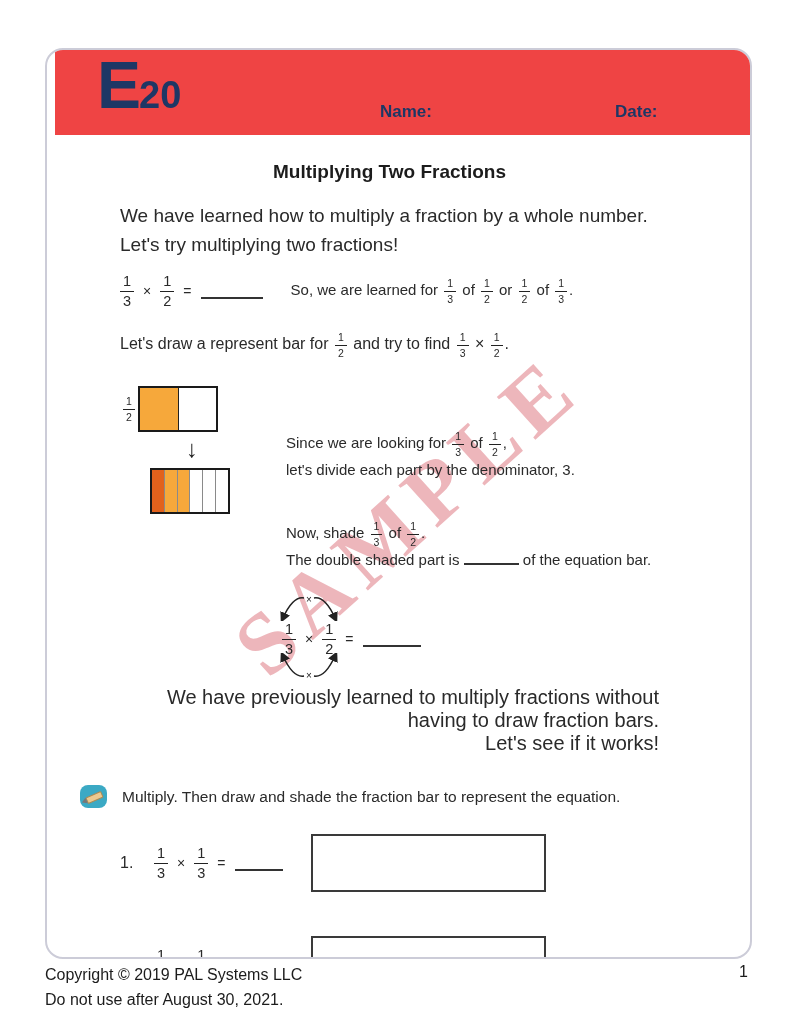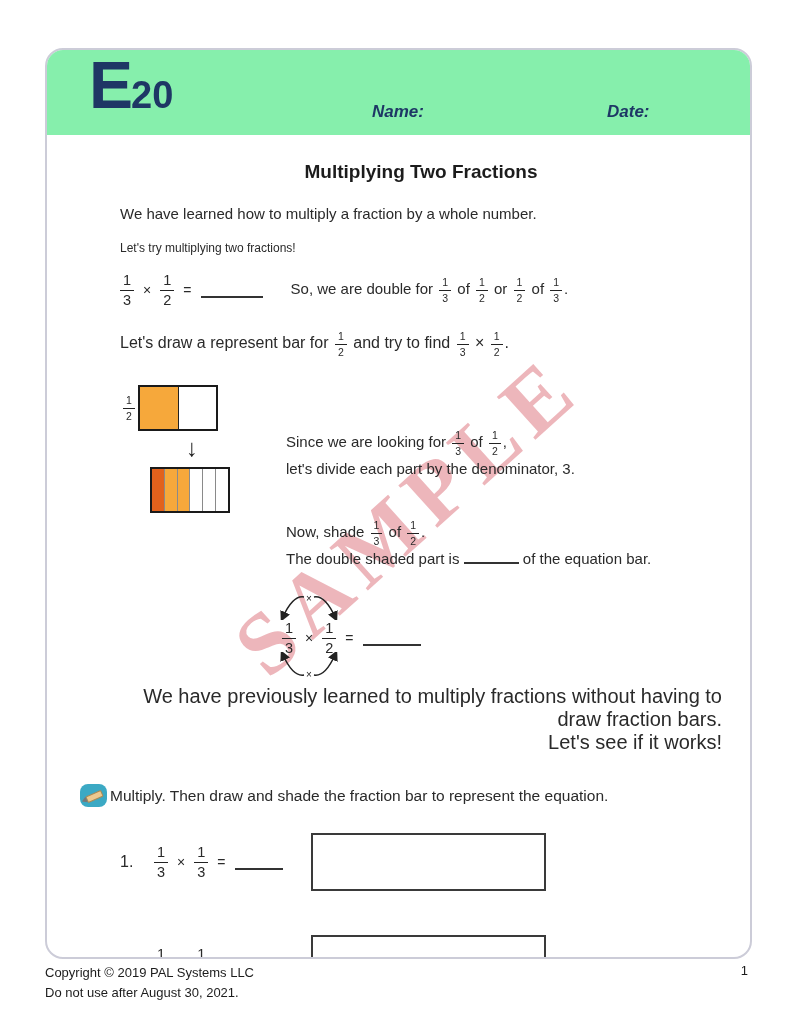--- a/index.html
+++ b/index.html
@@ -4,33 +4,33 @@
 <style>
   html,body{margin:0;padding:0;background:#fff;}
   body{width:791px;height:1024px;position:relative;font-family:"Liberation Sans",sans-serif;color:#2a2a2a;overflow:hidden;}
 
   .card{position:absolute;left:45px;top:48px;width:703px;height:907px;border:2px solid #ccccd8;border-radius:18px;background:#fff;overflow:hidden;}
 
   .wm{position:absolute;left:120px;top:415px;width:480px;text-align:center;z-index:0;
       font-family:"Liberation Serif","DejaVu Serif",serif;font-size:88px;letter-spacing:10px;font-weight:bold;
       color:rgba(222,122,132,0.55);transform:rotate(-42deg);pointer-events:none;}
 
-  .hdr{position:relative;z-index:1;height:85px;background:#86efac;}
+  .hdr{position:relative;z-index:1;height:85px;background:#ef4444;margin-left:8px;}
   .e-badge{position:absolute;left:42px;top:2px;color:#1e3765;font-weight:bold;line-height:1;}
   .e-letter{font-size:66px;letter-spacing:-2px;}
   .e-number{font-size:38px;}
-  .hdr-label{position:absolute;bottom:13px;font-size:17px;font-weight:bold;color:#1e3765;font-style:italic;}
+  .hdr-label{position:absolute;bottom:13px;font-size:17px;font-weight:bold;color:#1e3765;}
   .name-label{left:325px;}
   .date-label{left:560px;}
 
-  .content{position:relative;z-index:1;padding:26px 28px 0 73px;}
+  .content{position:relative;z-index:1;padding:26px 91px 0 73px;}
 
   .title{text-align:center;font-size:19px;font-weight:bold;color:#1c1c1c;margin-bottom:22px;}
-  .p1{font-size:15px;margin-bottom:19px;}
-  .p2{font-size:12px;margin-bottom:18px;}
+  .p1{font-size:19px;margin-bottom:7px;}
+  .p2{font-size:19px;margin-bottom:18px;}
 
   .frac{display:inline-flex;flex-direction:column;align-items:center;line-height:1;vertical-align:middle;}
   .frac .num{padding:0 3px 2px;border-bottom:1.4px solid #222;}
   .frac .den{padding:2px 3px 0;}
   .frac.sm{font-size:10.5px;margin:0 2px;}
   .frac.lg{font-size:14.5px;}
 
   .blank{display:inline-block;border-bottom:2px solid #333;vertical-align:baseline;}
   .w62{width:62px;height:14px;}
   .w55{width:55px;height:12px;}
@@ -57,31 +57,31 @@
   .texts-col{flex:1;padding-top:4px;font-size:15px;line-height:25px;margin-top:40px;}
   .texts-col .block2{margin-top:38px;}
 
   .arc-eq{margin:48px 0 30px 162px;width:max-content;position:relative;}
   .arc-svg{position:absolute;left:-6px;}
   .arc-top{top:-27px;}
   .arc-bot{bottom:-25px;}
 
   .outro{font-size:20px;line-height:23px;margin-top:6px;text-align:right;}
 
-  .dir-row{display:flex;align-items:center;gap:3px;margin:30px 0 0 -40px;font-size:15.5px;}
+  .dir-row{display:flex;align-items:center;gap:15px;margin:30px 0 0 -40px;font-size:15.5px;}
   .dir-icon{width:27px;height:23px;border-radius:8px;background:#3ba9c4;position:relative;flex:none;}
   .pencil{position:absolute;left:6px;top:9px;width:15px;height:5px;background:#ecc98f;border:1px solid #a98a55;border-radius:1px;transform:rotate(-24deg);}
   .pencil::before{content:"";position:absolute;left:-6px;top:-1px;border-top:3.5px solid transparent;border-bottom:3.5px solid transparent;border-right:5px solid #777;}
 
   .exercise{display:flex;align-items:center;margin-top:26px;}
   .exercise.second{margin-top:44px;}
   .ex-num{font-size:16px;width:34px;flex:none;}
   .ans-box{width:231px;height:54px;border:2px solid #3a3a3a;margin-left:28px;flex:none;background:#fff;}
 
-  .footer{position:absolute;left:45px;top:963px;width:703px;display:flex;font-size:13px;color:#1c1c1c;}
+  .footer{position:absolute;left:45px;top:963px;width:703px;display:flex;font-size:16px;color:#1c1c1c;}
   .foot-left{flex:1;line-height:1.55;}
   .foot-center{flex:0 0 auto;}
   .foot-right{flex:1;text-align:right;}
 </style>
 </head>
 <body>
 
 <div class="card">
 
   <div class="wm">SAMPLE</div>
@@ -109,21 +109,21 @@
           </span>
         <span>×</span>
         <span class="frac lg">
             <span class="num">1</span>
             <span class="den">2</span>
           </span>
         <span>=</span>
         <span class="blank w62"></span>
       </span>
       <span class="looking">
-        <span>So, we are double for</span>
+        <span>So, we are learned for</span>
         <span class="frac sm">
             <span class="num">1</span>
             <span class="den">3</span>
           </span>
         <span>of</span>
         <span class="frac sm">
             <span class="num">1</span>
             <span class="den">2</span>
           </span>
         <span>or</span>

